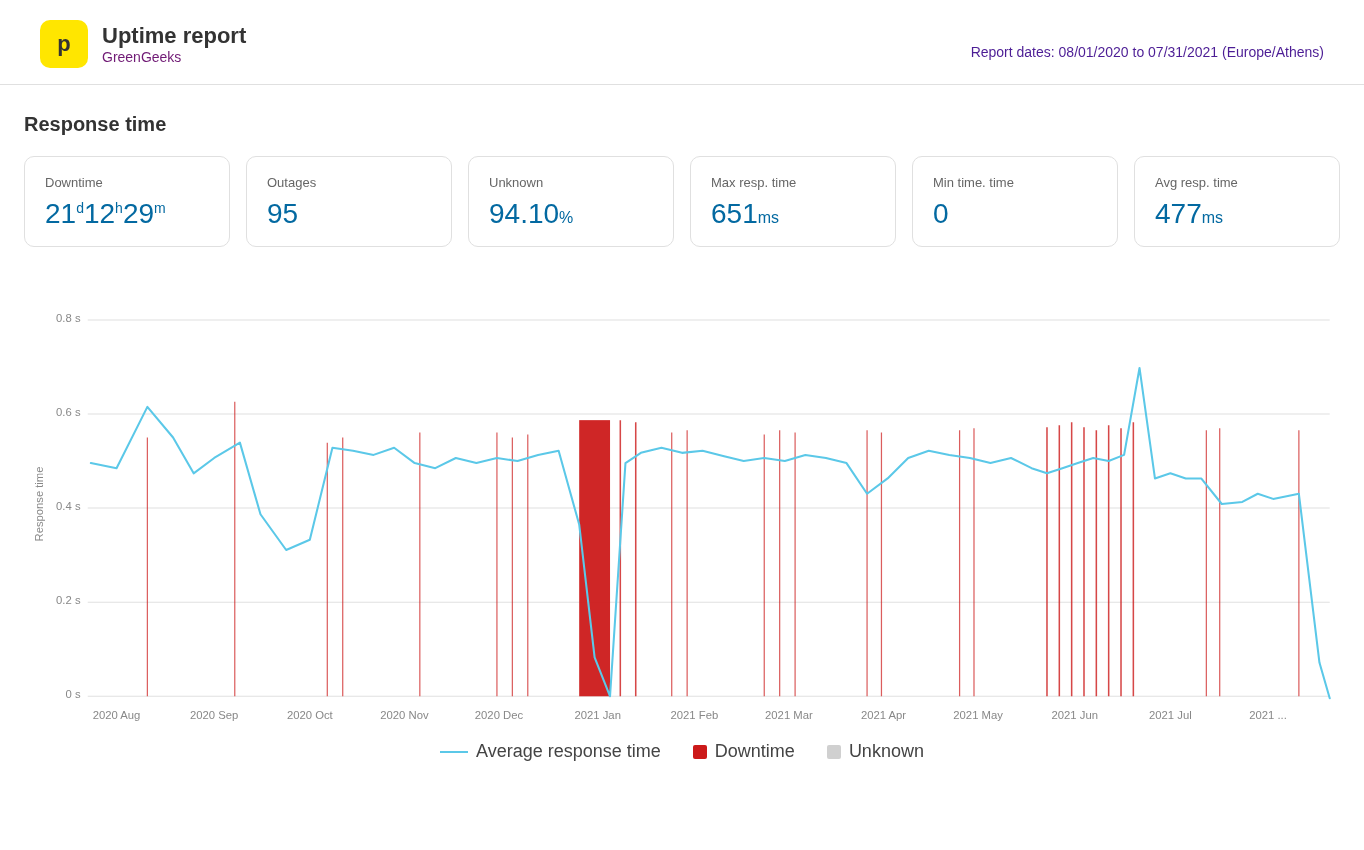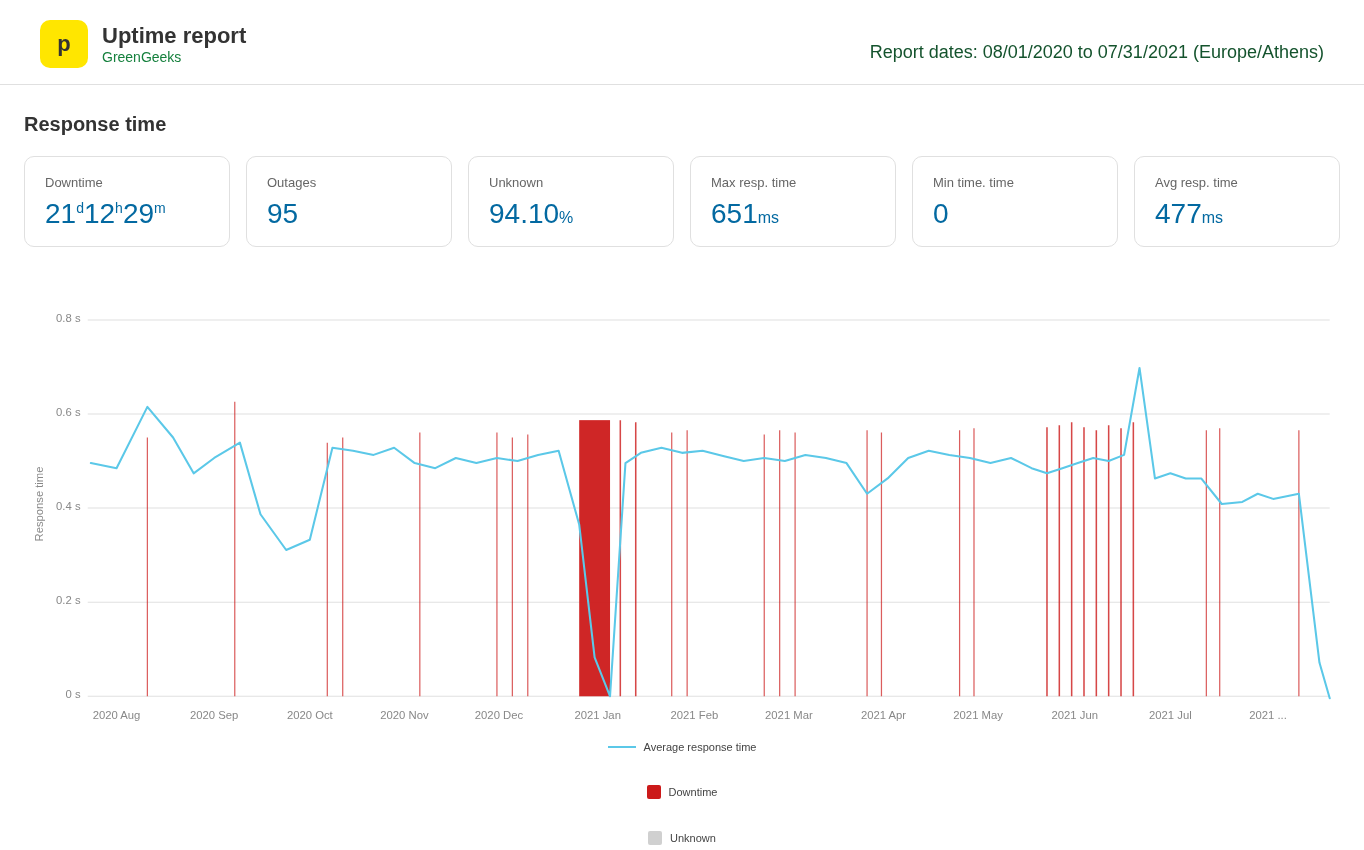--- a/index.html
+++ b/index.html
@@ -2,37 +2,37 @@
 <html><head>
   <meta charset="utf-8">
   <style>
     * { box-sizing: border-box; margin: 0; padding: 0; }
     body { font-family: -apple-system, BlinkMacSystemFont, 'Segoe UI', sans-serif; background: #fff; color: #333; }
 
     .header { display: flex; align-items: center; justify-content: space-between; padding: 20px 40px 16px; border-bottom: 1px solid #e0e0e0; }
     .logo-area { display: flex; align-items: center; gap: 14px; }
     .logo-icon { width: 48px; height: 48px; background: #FFE600; border-radius: 10px; display: flex; align-items: center; justify-content: center; font-weight: 900; font-size: 22px; color: #333; }
     .logo-text .title { font-size: 22px; font-weight: 700; }
-    .logo-text .subtitle { font-size: 14px; color: #15803d; }
-    .report-dates { font-size: 18px; color: #14532d; margin-top: 16px; }
+    .logo-text .subtitle { font-size: 14px; color: #701a75; }
+    .report-dates { font-size: 14px; color: #4c1d95; margin-top: 16px; }
 
     .main { padding: 28px 24px; }
     .section-title { font-size: 20px; font-weight: 700; margin-bottom: 20px; }
 
     .stats-row { display: flex; gap: 16px; margin-bottom: 32px; }
     .stat-card { flex: 1; border: 1px solid #e0e0e0; border-radius: 10px; padding: 18px 20px 16px; background: #fff; }
     .stat-label { font-size: 13px; color: #666; margin-bottom: 8px; }
     .stat-value { font-size: 28px; font-weight: 300; color: #0369a1; }
     .stat-value sup { font-size: 14px; font-weight: 400; }
     .stat-value .unit { font-size: 16px; }
 
     .chart-container { position: relative; width: 100%; height: 450px; }
     .chart-svg { width: 100%; height: 100%; }
 
-    .legend { display: flex; align-items: center; justify-content: center; gap: 32px; margin-top: 12px; font-size: 11px; color: #444; flex-direction: column; }
+    .legend { display: flex; align-items: center; justify-content: center; gap: 32px; margin-top: 12px; font-size: 18px; color: #444; }
     .legend-item { display: flex; align-items: center; gap: 8px; }
     .legend-line { width: 28px; height: 2px; background: #5bc8e8; }
     .legend-box-red { width: 14px; height: 14px; background: #cc1a1a; border-radius: 2px; }
     .legend-box-gray { width: 14px; height: 14px; background: #d0d0d0; border-radius: 2px; }
   </style>
 </head>
 <body>
 
 <div class="header">
   <div class="logo-area">

